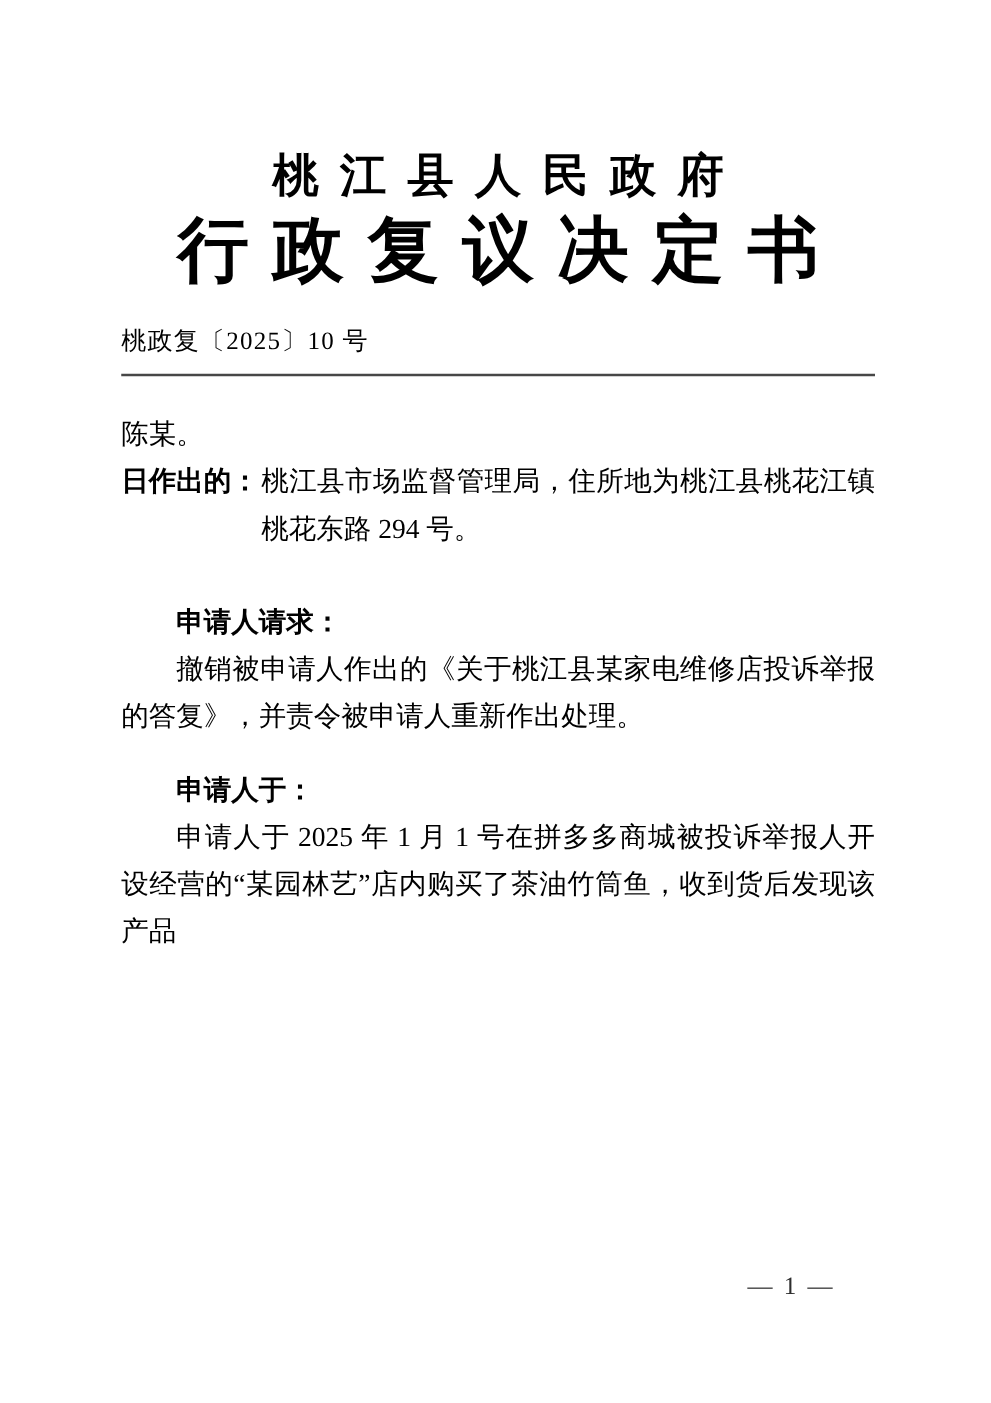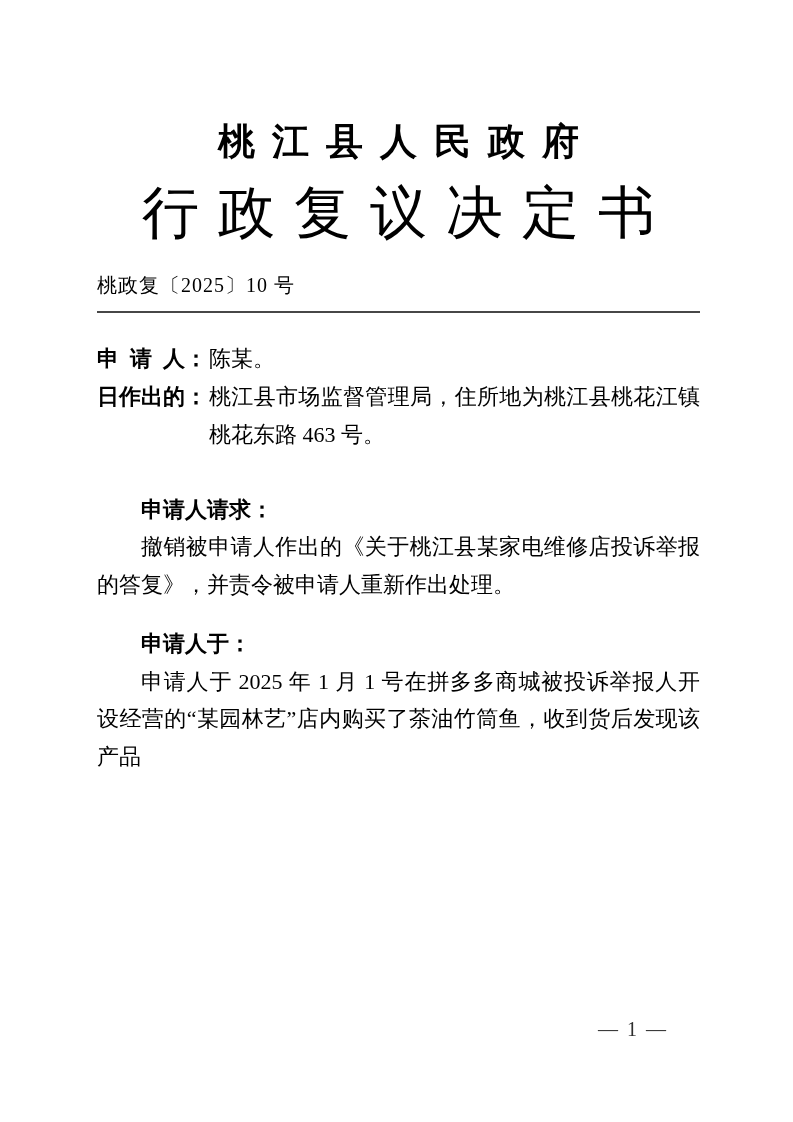--- a/index.html
+++ b/index.html
@@ -20,24 +20,24 @@
     text-align: center;
     font-family: "Liberation Serif", "DejaVu Serif", serif;
     font-weight: 700;
     font-size: 37px;
     line-height: 1.2;
     letter-spacing: 17px;
     text-indent: 17px;
     white-space: nowrap;
   }
   .title-doctype {
-    margin-top: 16px;
+    margin-top: 4px;
     text-align: center;
     font-family: "Liberation Sans", "DejaVu Sans", sans-serif;
-    font-weight: 400;
+    font-weight: 700;
     font-size: 57px;
     line-height: 1.15;
     letter-spacing: 19px;
     text-indent: 19px;
     white-space: nowrap;
   }
   .doc-number {
     margin-top: 26px;
     text-align: left;
     font-size: 20px;
@@ -102,26 +102,25 @@
   <div class="title-authority">桃江县人民政府</div>
 
   <div class="title-doctype">行政复议决定书</div>
 
   <div class="doc-number">桃政复〔2025〕10 号</div>
 
   <hr class="divider">
 
   <div class="parties">
     <div class="party-row">
-      <span class="party-label"><span class="chars">申请人</span><span>：</span></span>
       <span class="party-text">陈某。</span>
     </div>
     <div class="party-row">
       <span class="party-label"><span class="chars">日作出的</span><span>：</span></span>
-      <span class="party-text">桃江县市场监督管理局，住所地为桃江县桃花江镇桃花东路 463 号。</span>
+      <span class="party-text">桃江县市场监督管理局，住所地为桃江县桃花江镇桃花东路 294 号。</span>
     </div>
   </div>
 
   <div class="body-text">
     <p class="body-heading">申请人请求：</p>
     <p class="body-para">撤销被申请人作出的《关于桃江县某家电维修店投诉举报的答复》，并责令被申请人重新作出处理。</p>
     <p class="body-heading">申请人于：</p>
     <p class="body-para">申请人于 2025 年 1 月 1 号在拼多多商城被投诉举报人开设经营的“某园林艺”店内购买了茶油竹筒鱼，收到货后发现该产品</p>
   </div>
 

